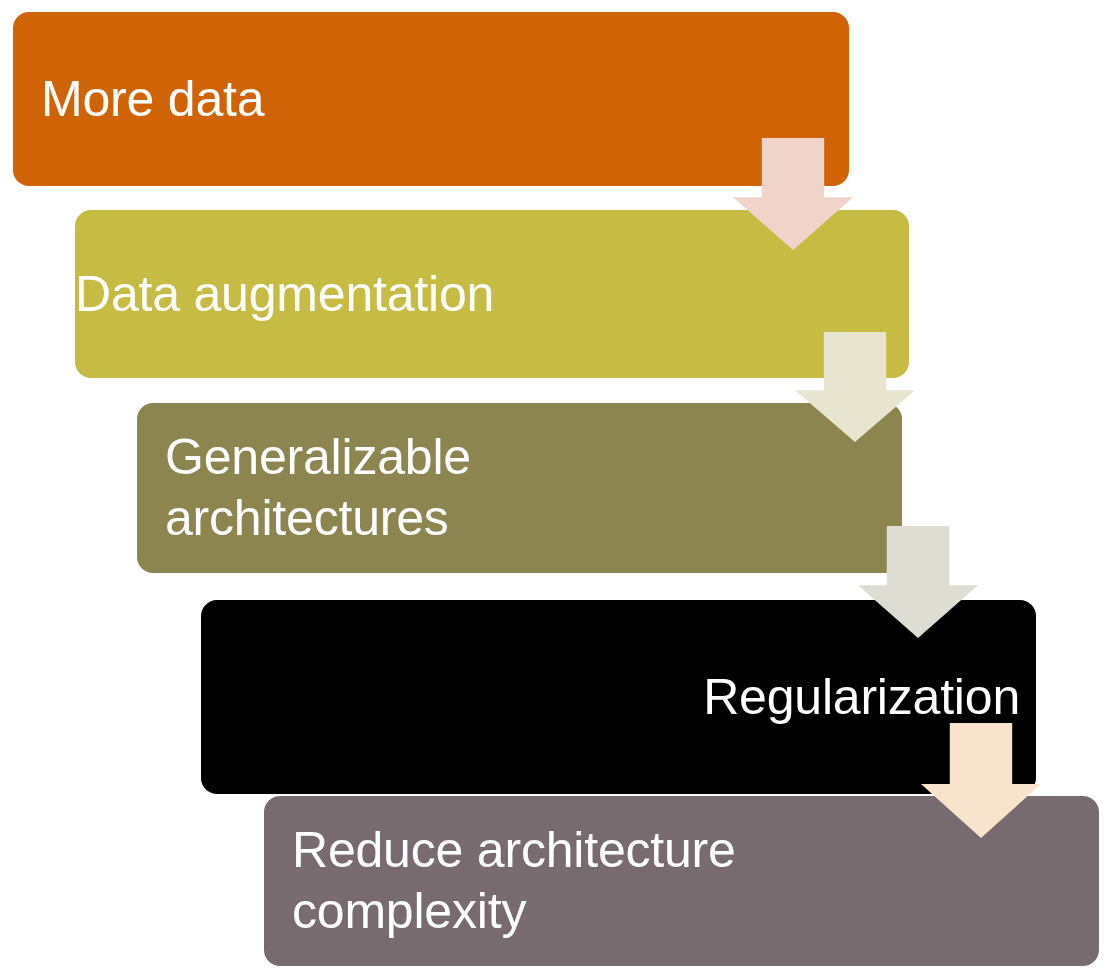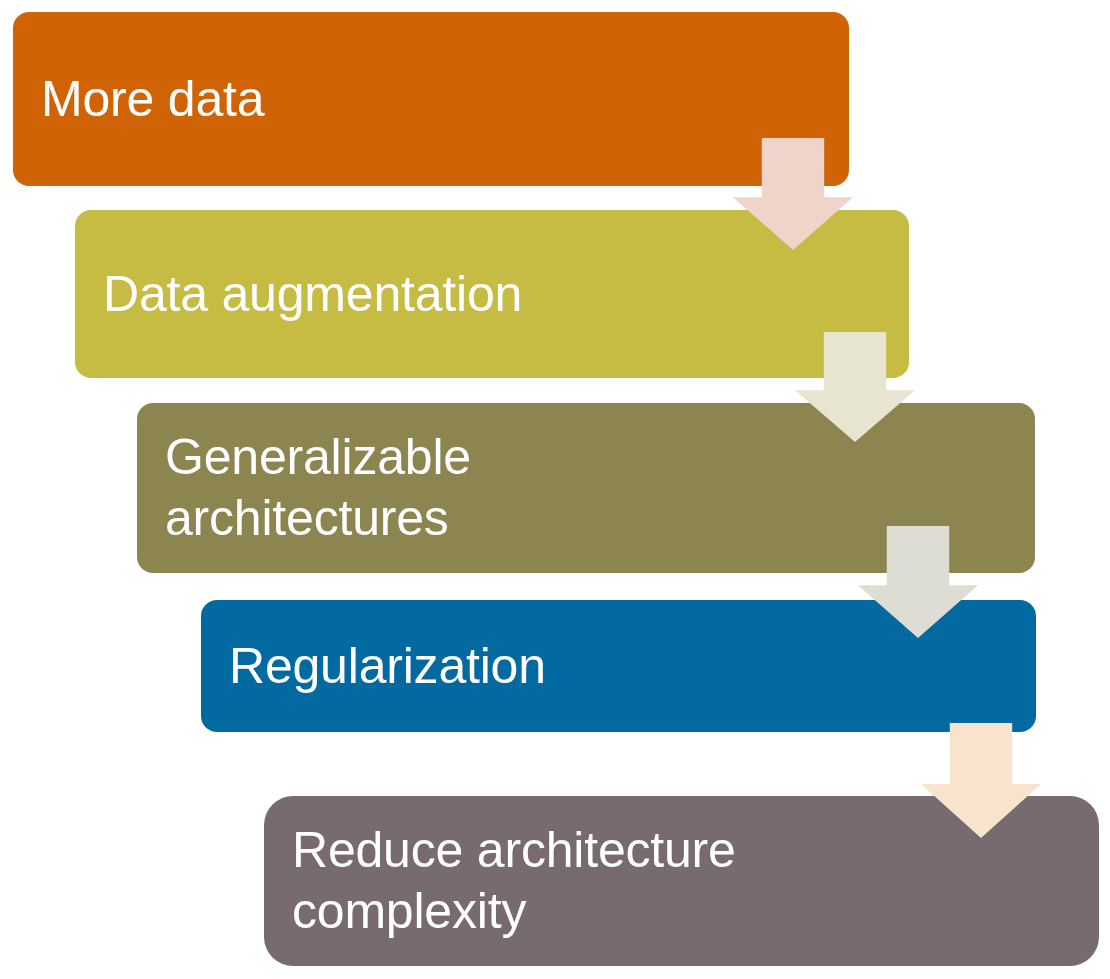--- a/index.html
+++ b/index.html
@@ -46,31 +46,31 @@
     height: 100%;
   }
 </style>
 </head>
 <body>
 
 <div id="canvas" style="background: rgb(255, 255, 255);">
     <div class="step-box" style="left: 13px; top: 12px; width: 836px; height: 174px; background: rgb(207, 99, 6); padding-left: 28px; padding-right: 32px;">
       <span class="step-label" style="font-size: 50px; color: rgb(255, 255, 255);">More data</span>
     </div>
-    <div class="step-box" style="left: 75px; top: 210px; width: 834px; height: 168px; background: rgb(198, 188, 67); padding-left: 28px; padding-right: 16px;">
+    <div class="step-box" style="left: 75px; top: 210px; width: 834px; height: 168px; background: rgb(198, 188, 67); padding-right: 16px;">
       <span class="step-label" style="font-size: 50px; color: rgb(255, 255, 255);">Data augmentation</span>
     </div>
-    <div class="step-box" style="left: 137px; top: 403px; width: 898px; height: 170px; background: rgb(140, 133, 80); padding-left: 28px; padding-right: 16px;">
+    <div class="step-box" style="left: 137px; top: 403px; width: 765px; height: 170px; background: rgb(140, 133, 80); padding-left: 28px; padding-right: 16px;">
       <span class="step-label" style="font-size: 50px; color: rgb(255, 255, 255);">Generalizable
 architectures</span>
     </div>
-    <div class="step-box" style="left: 201px; top: 600px; width: 835px; height: 132px; background: #0369a1; padding-left: 28px; padding-right: 16px;">
+    <div class="step-box" style="left: 201px; top: 600px; width: 835px; height: 194px; background: #000000; padding-left: 28px; padding-right: 16px; justify-content: flex-end;">
       <span class="step-label" style="font-size: 50px; color: rgb(255, 255, 255);">Regularization</span>
     </div>
-    <div class="step-box" style="left: 264px; top: 796px; width: 835px; height: 170px; background: rgb(119, 107, 112); padding-left: 28px; padding-right: 16px; border-radius: 29px;">
+    <div class="step-box" style="left: 264px; top: 796px; width: 835px; height: 170px; background: rgb(119, 107, 112); padding-left: 28px; padding-right: 16px;">
       <span class="step-label" style="font-size: 50px; color: rgb(255, 255, 255);">Reduce architecture
 complexity</span>
     </div>
     <div class="arrow" style="left: 733px; top: 138px; width: 120px; height: 112px;">
       <svg viewBox="0 0 120 112" preserveAspectRatio="none">
         <polygon points="28.799999999999997,0 91.2,0 91.2,59.36 120,59.36 60,112 0,59.36 28.799999999999997,59.36" fill="#F0D4CA"></polygon>
       </svg>
     </div>
     <div class="arrow" style="left: 795px; top: 332px; width: 120px; height: 110px;">
       <svg viewBox="0 0 120 110" preserveAspectRatio="none">

